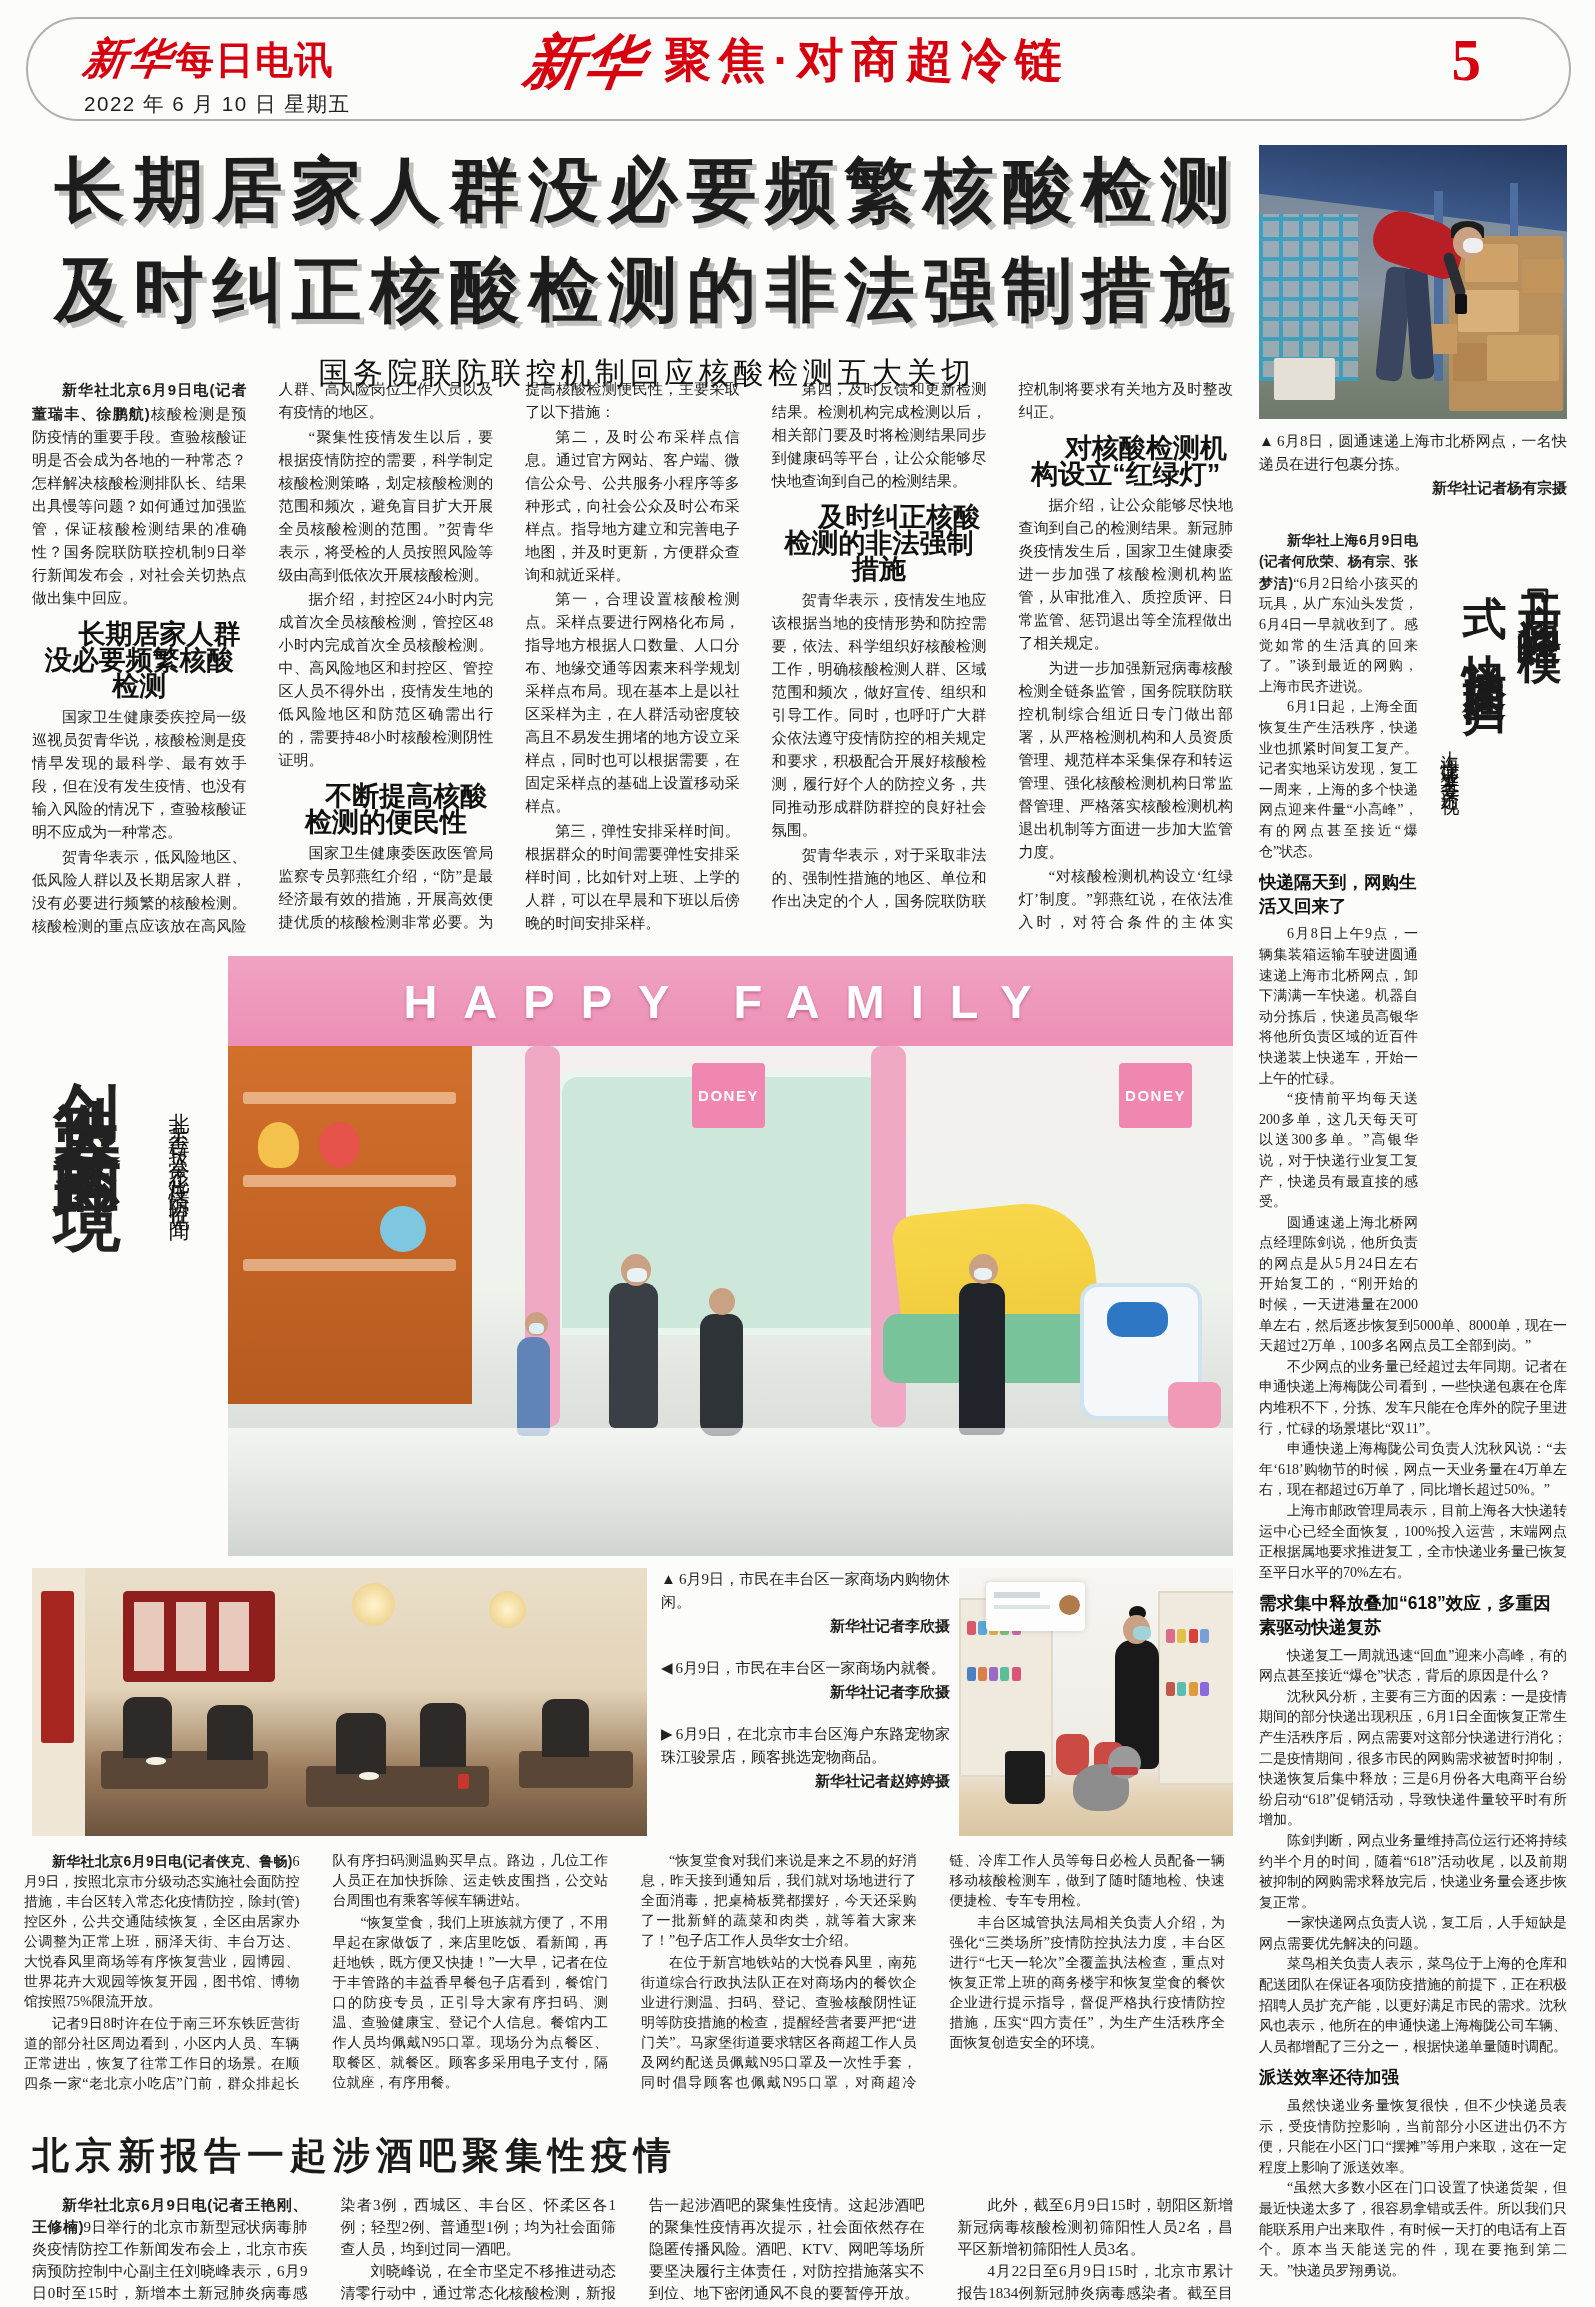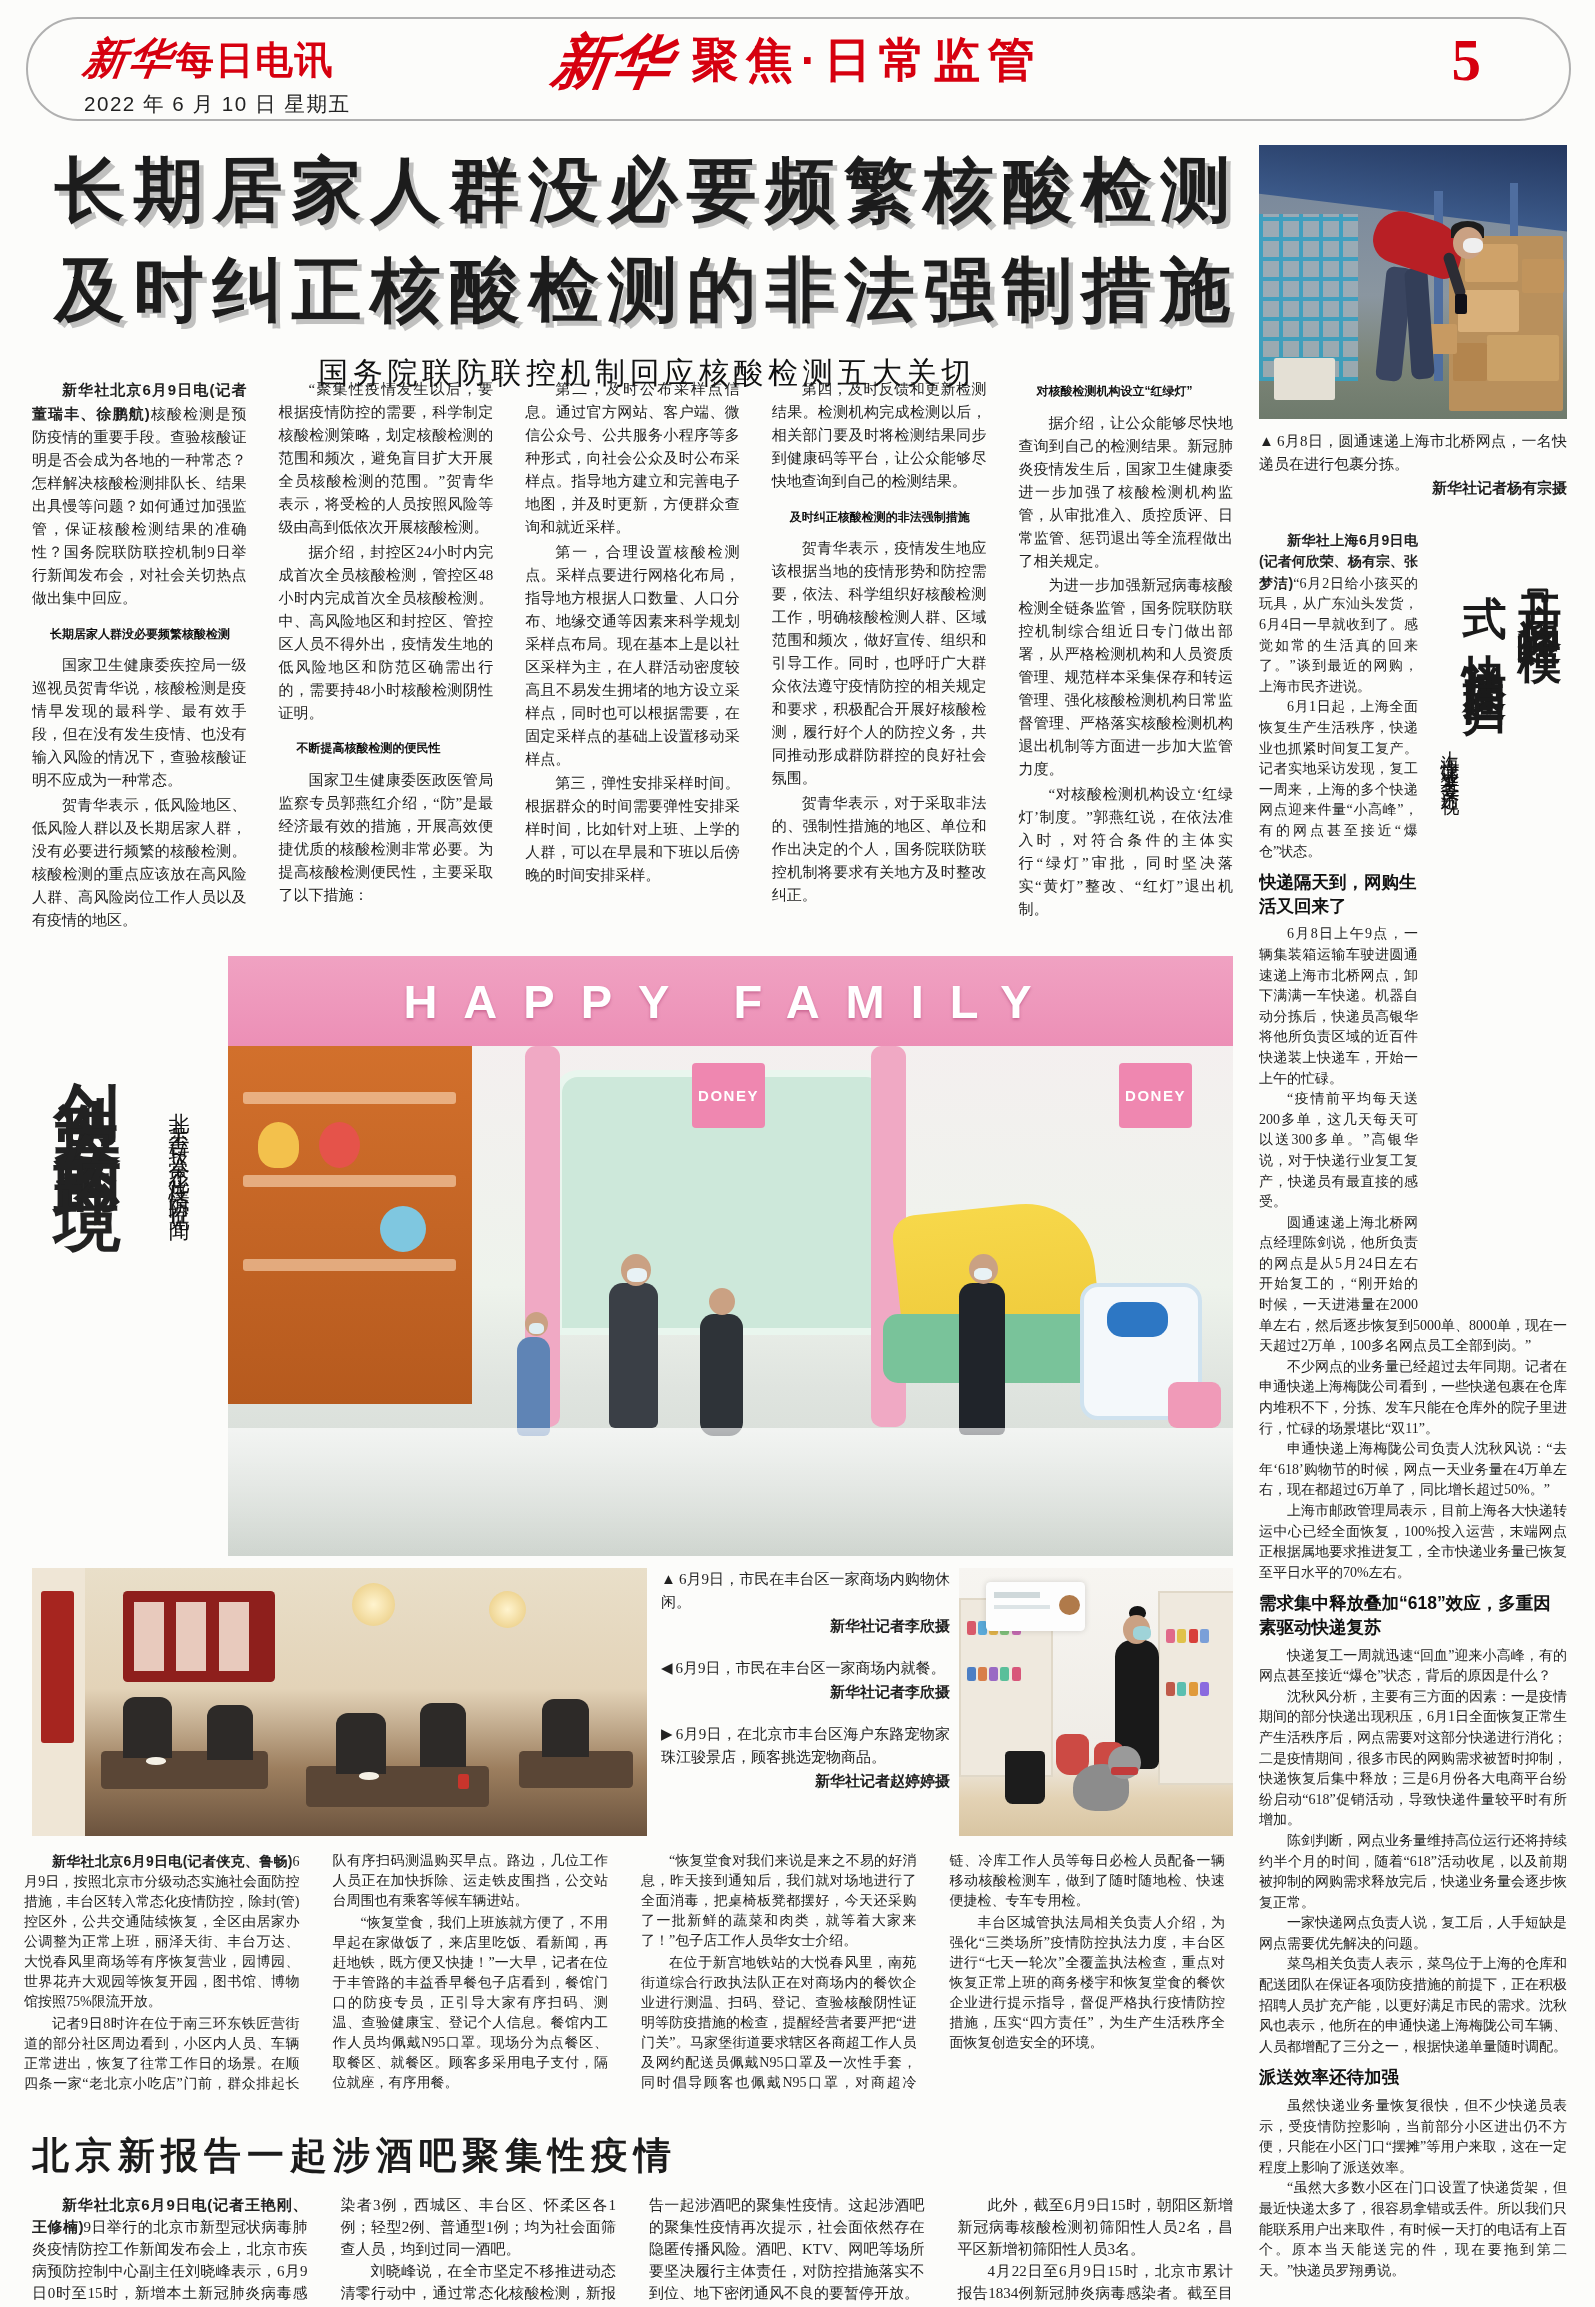--- a/index.html
+++ b/index.html
@@ -25,21 +25,21 @@
   .lead-head{left:0;top:156px;width:1294px;}
   .deck{margin-top:27px;text-align:center;font-size:30px;letter-spacing:4.6px;color:#111;font-weight:500;}
 
   
   .para{margin:0;text-indent:2em;text-align:justify;}
   .subhead{font-family:"Liberation Sans","DejaVu Sans",sans-serif;font-weight:700;color:#111;
            break-inside:avoid;text-align:left;}
   .cols5{column-count:5;column-gap:32px;}
   .cols4{column-count:4;column-gap:33px;}
   .main-body{left:32px;top:378px;width:1201px;height:569px;overflow:hidden;font-size:15px;line-height:23px;}
-  .main-body .subhead{font-size:12px;line-height:26px;margin:10.7px 0 7.6px;text-indent:1.5em;}
+  .main-body .subhead{font-size:27px;line-height:26px;margin:10.7px 0 7.6px;text-indent:1.5em;text-align:center;}
   .main-body .para{margin-bottom:1.5px;}
 
   
   .sidebar{left:1259px;top:145px;width:308px;height:2131px;}
   .cap-item{font-size:15px;line-height:23px;text-align:justify;margin-bottom:20px;}
   .cap-mark{margin-right:3px;}
   .credit{display:block;text-align:right;font-family:"Liberation Sans",sans-serif;font-weight:700;font-size:15px;}
   .side-caption{margin-top:10.7px;}
   .side-article{margin-top:31px;height:1781px;overflow:hidden;font-size:14px;line-height:20.6px;}
   .side-article .subhead{font-size:17.5px;line-height:23.6px;margin:9px 0 6px;}
@@ -124,21 +124,21 @@
 
   <div class="abs capsule"></div>
   <div class="abs brandbox">
     <div>
       <span class="brand-script">新华</span>
       <span class="brand-rest">每日电讯</span>
     </div>
     <div class="dateline">2022 年 6 月 10 日  星期五</div>
   </div>
   <div class="abs masthead">
-    <span class="mast-script">新华</span><span class="mast-title">聚焦·日常监管</span>
+    <span class="mast-script">新华</span><span class="mast-title">聚焦·对商超冷链</span>
   </div>
   <div class="abs pagenum">5</div>
 
   <div class="abs lead-head">
     <div class="h1line" style="position:relative;">长期居家人群没必要频繁核酸检测</div>
     <div class="h1line" style="position:relative;margin-top:30px;">及时纠正核酸检测的非法强制措施</div>
     <div class="deck">国务院联防联控机制回应核酸检测五大关切</div>
   </div>
 
   <div class="abs main-body cols5">

